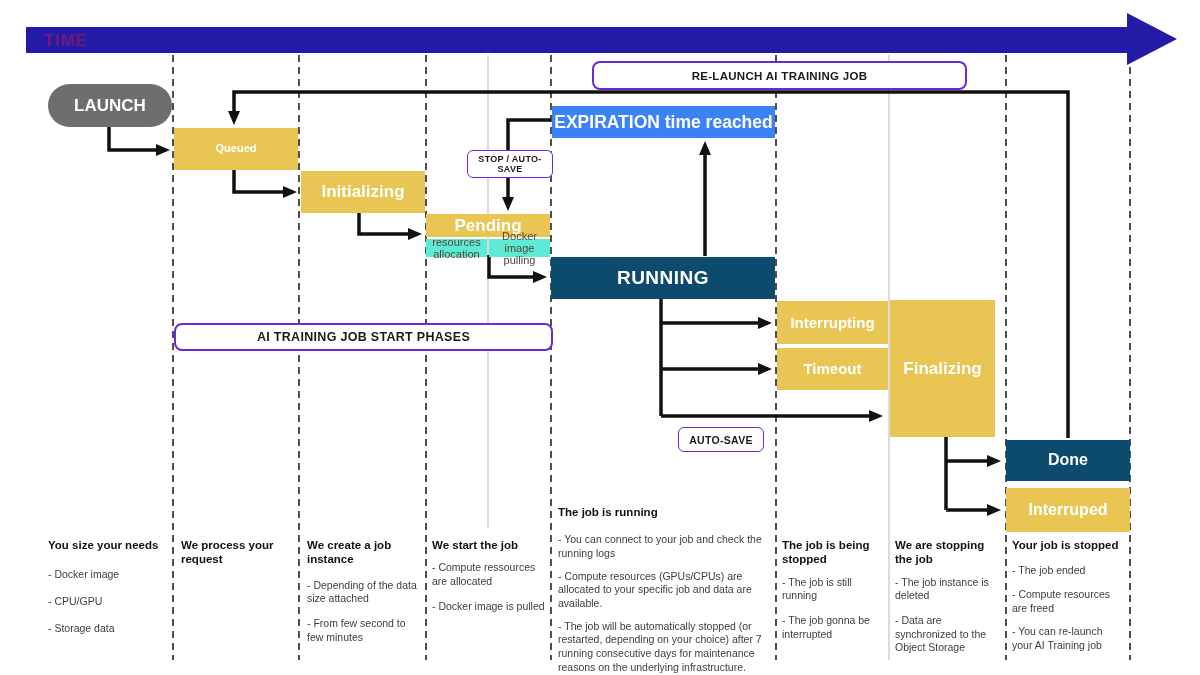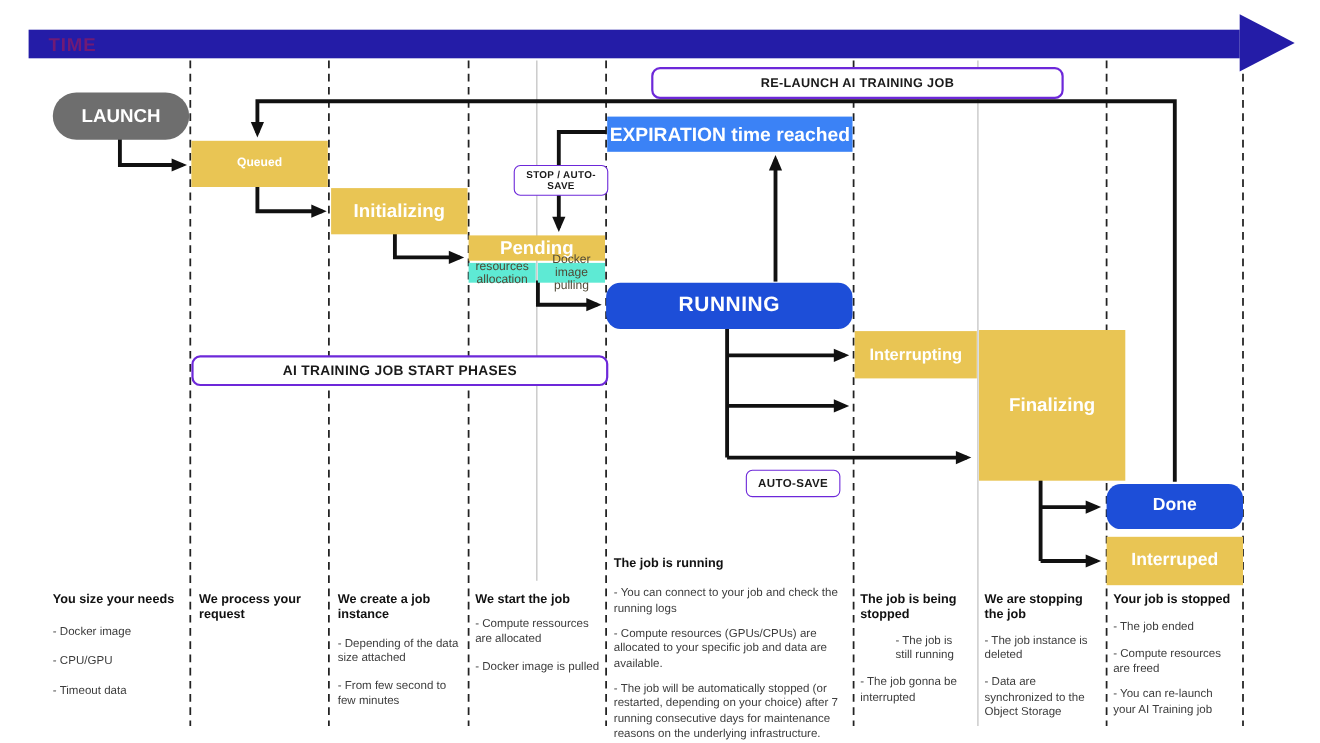--- a/index.html
+++ b/index.html
@@ -2,21 +2,21 @@
 <html><head>
 <meta charset="utf-8">
 <style>
   html,body{margin:0;padding:0;background:#fff;}
   #stage{position:relative;width:1200px;height:675px;background:#ffffff;overflow:hidden;
          font-family:"Liberation Sans","DejaVu Sans",sans-serif;}
   #arrows{position:absolute;left:0;top:0;width:1200px;height:675px;}
   .box{position:absolute;display:flex;align-items:center;justify-content:center;
        color:#fff;font-weight:bold;text-align:center;line-height:1.05;}
   .yellow{background:#e9c554;}
-  .green{background:#1d4ed8;border-radius:13px;}
+  .green{background:#0c4a6e;}
   .blue{background:#3b82f6;}
   .pill{background:#6e6e6e;border-radius:22px;}
   .tag{position:absolute;display:flex;align-items:center;justify-content:center;
        background:#fff;border:2px solid #6d28d9;border-radius:8px;color:#1a1a1a;
        font-weight:bold;text-align:center;letter-spacing:.3px;}
   .subcell{position:absolute;display:flex;align-items:center;justify-content:center;
        background:#5eead4;color:#4f4936;font-weight:normal;font-size:11px;line-height:1.12;text-align:center;}
   .timebar-label{position:absolute;left:44px;top:29px;height:24px;display:flex;align-items:center;
        color:#701a75;font-weight:bold;font-size:17px;letter-spacing:.8px;}
   .col{position:absolute;color:#3d3d3d;font-size:10.5px;line-height:1.3;}
@@ -83,37 +83,38 @@
   <div class="box yellow" style="left:426px;top:214px;width:124px;height:23px;font-size:17px;">Pending</div>
   <div class="subcell" style="left:426px;top:239px;width:61px;height:18px;">resources allocation</div>
   <div class="subcell" style="left:489px;top:239px;width:61px;height:18px;">Docker image pulling</div>
 
   <div class="box blue" style="left:552px;top:106px;width:223px;height:32px;font-size:17.5px;">EXPIRATION time reached</div>
 
   <div class="box green" style="left:551px;top:257px;width:224px;height:42px;font-size:19px;letter-spacing:.5px;">RUNNING</div>
 
   <div class="box yellow" style="left:777px;top:301px;width:111px;height:43px;font-size:15px;">Interrupting</div>
 
+  <div class="box yellow" style="left:777px;top:348px;width:111px;height:42px;font-size:15px;">Timeout</div>
 
-  <div class="box yellow" style="left:890px;top:300px;width:133px;height:137px;font-size:17px;">Finalizing</div>
+  <div class="box yellow" style="left:890px;top:300px;width:105px;height:137px;font-size:17px;">Finalizing</div>
 
   <div class="box green" style="left:1006px;top:440px;width:124px;height:41px;font-size:16px;">Done</div>
 
   <div class="box yellow" style="left:1006px;top:488px;width:124px;height:44px;font-size:16px;">Interruped</div>
 
   <div class="tag" style="left:592px;top:61px;width:371px;height:25px;font-size:11.5px;">RE-LAUNCH AI TRAINING JOB</div>
   <div class="tag" style="left:174px;top:323px;width:375px;height:24px;font-size:12.5px;">AI TRAINING JOB START PHASES</div>
   <div class="tag" style="left:467px;top:150px;width:84px;height:26px;font-size:9px;border-width:1.5px;border-radius:6px;">STOP / AUTO-SAVE</div>
   <div class="tag" style="left:678px;top:427px;width:84px;height:23px;font-size:10.5px;border-width:1.5px;border-radius:6px;">AUTO-SAVE</div>
 
   <div class="col" style="left:48px;top:538px;width:124px;">
     <div class="hd">You size your needs</div>
     <div class="it" style="margin-top:16px;margin-bottom:13px;">- Docker image</div>
     <div class="it" style="margin-bottom:13px;">- CPU/GPU</div>
-    <div class="it">- Timeout data</div>
+    <div class="it">- Storage data</div>
   </div>
 
   <div class="col" style="left:181px;top:538px;width:110px;">
     <div class="hd">We process your request</div>
   </div>
 
   <div class="col" style="left:307px;top:538px;width:112px;">
     <div class="hd">We create a job instance</div>
     <div class="it" style="margin-top:12px;margin-bottom:11px;">- Depending of the data size attached</div>
     <div class="it">- From few second to few minutes</div>
@@ -127,21 +128,21 @@
 
   <div class="col" style="left:558px;top:505px;width:210px;">
     <div class="hd">The job is running</div>
     <div class="it" style="margin-top:14px;margin-bottom:9px;">- You can connect to your job and check the running logs</div>
     <div class="it" style="margin-bottom:9px;">- Compute resources (GPUs/CPUs) are allocated to your specific job and data are available.</div>
     <div class="it">- The job will be automatically stopped (or restarted, depending on your choice) after 7 running consecutive days for maintenance reasons on the underlying infrastructure.</div>
   </div>
 
   <div class="col" style="left:782px;top:538px;width:100px;">
     <div class="hd">The job is being stopped</div>
-    <div class="it" style="margin-bottom:11px;margin-left:32px;">- The job is still running</div>
+    <div class="it" style="margin-bottom:11px;">- The job is still running</div>
     <div class="it">- The job gonna be interrupted</div>
   </div>
 
   <div class="col" style="left:895px;top:538px;width:104px;">
     <div class="hd">We are stopping the job</div>
     <div class="it" style="margin-bottom:11px;">- The job instance is deleted</div>
     <div class="it">- Data are synchronized to the Object Storage</div>
   </div>
 
   <div class="col" style="left:1012px;top:538px;width:110px;">

